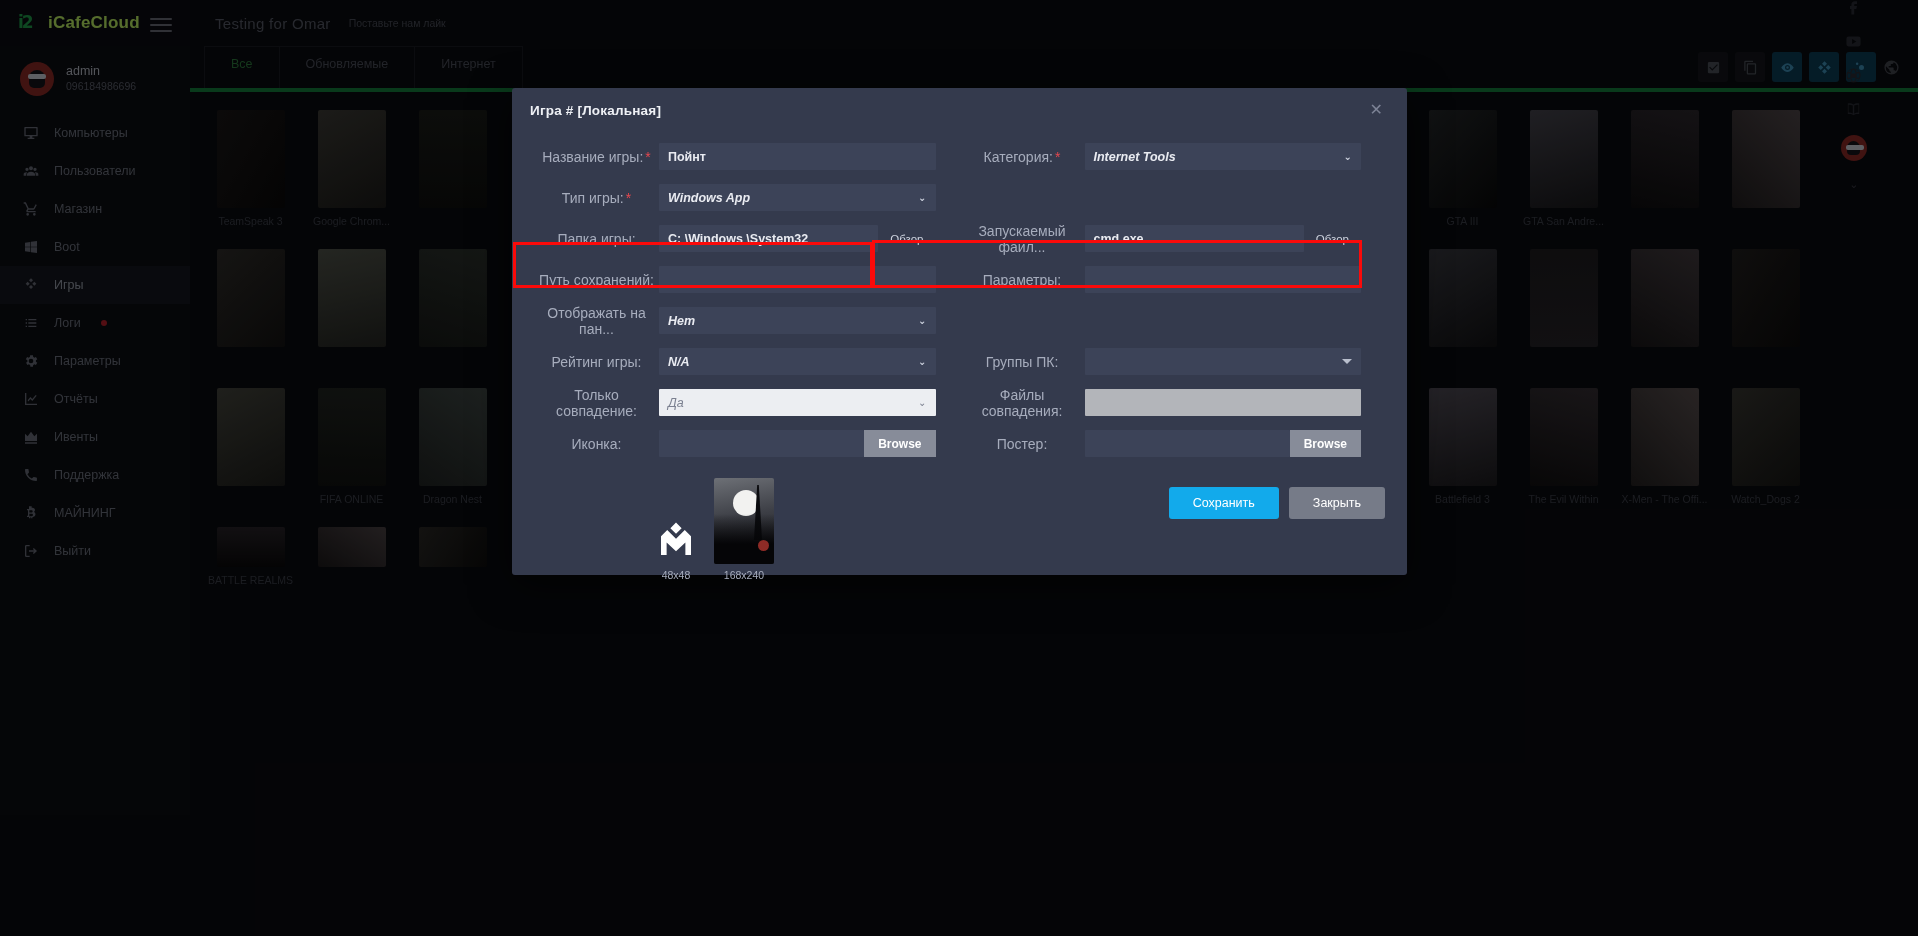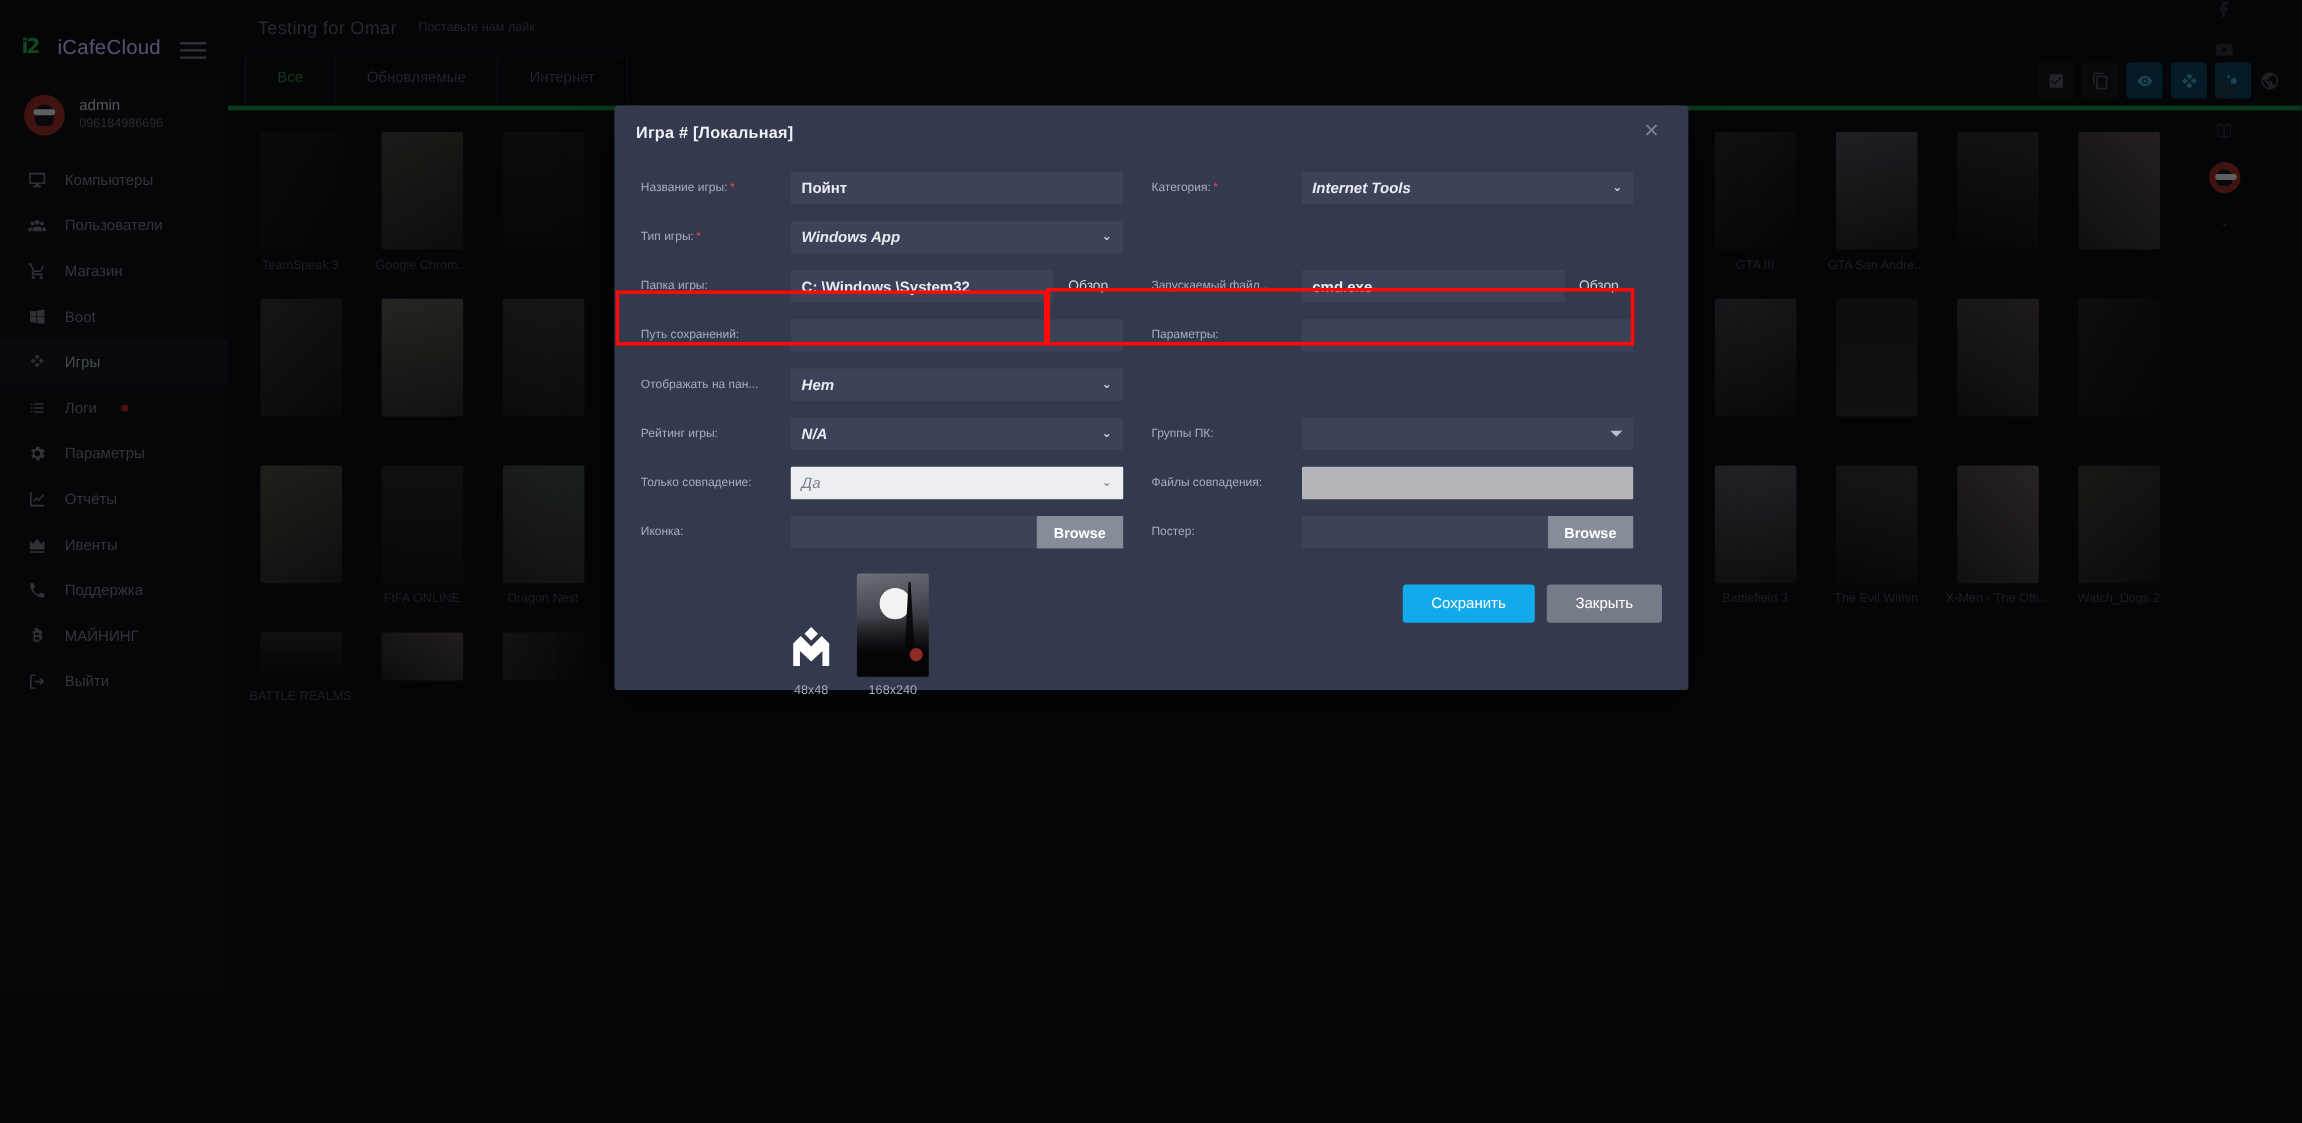--- a/index.html
+++ b/index.html
@@ -9,33 +9,33 @@
     color:#c8ccd8;
     position:relative;
   }
 
   
   #app { position:absolute; inset:0; }
   .dim { position:absolute; inset:0; background:rgba(0,0,0,0.55); z-index:40; pointer-events:none; }
 
   
   #sidebar {
-    position:absolute; left:0; top:17px; width:190px; height:815px;
+    position:absolute; left:0; top:0; width:190px; height:815px;
     background:#0d0e13; z-index:10;
   }
   .brand {
     height:46px; display:flex; align-items:center; padding-left:18px; gap:8px;
     background:#0c0d12;
   }
   .brand-logo {
     display:inline-block; width:22px; height:22px; position:relative;
     font-weight:700; color:#1f9e4a; font-size:17px; letter-spacing:-2px;
     font-family:"DejaVu Sans", sans-serif;
   }
-  .brand-name { font-size:17px; color:#c4b5fd; font-weight:400; letter-spacing:.2px; }
+  .brand-name { font-size:17px; color:#bef264; font-weight:700; letter-spacing:.2px; }
   .burger { position:absolute; left:150px; top:14px; width:22px; cursor:pointer; }
   .burger span { display:block; height:2px; background:#6a6d78; margin:4px 0; border-radius:1px; }
 
   .userbox { display:flex; align-items:center; gap:12px; padding:16px 0 18px 20px; }
   .avatar {
     width:34px; height:34px; border-radius:50%;
     background:#8e2b26; display:flex; align-items:center; justify-content:center;
     position:relative; overflow:hidden;
   }
   .avatar .ninja { width:16px; height:18px; background:#15161b; border-radius:8px 8px 5px 5px; position:relative; }
@@ -119,21 +119,21 @@
     background:#343a4d; border-radius:3px; z-index:60;
     box-shadow:0 10px 40px rgba(0,0,0,.6);
   }
   .m-head { height:44px; display:flex; align-items:center; padding:0 18px; }
   .m-title { font-size:13.5px; font-weight:700; color:#eef0f5; letter-spacing:.2px; }
   .m-close { margin-left:auto; color:#7d8396; font-size:16px; cursor:pointer; line-height:1; padding:4px 6px; }
 
   .m-body { padding:4px 22px 0 22px; position:relative; }
   .frow { display:flex; align-items:center; height:41px; }
   .fhalf { width:50%; display:flex; align-items:center; }
-  .flabel { width:125px; font-size:10px; color:#a7adbd; flex:0 0 125px; }
+  .flabel { width:125px; font-size:14px; color:#a7adbd; flex:0 0 125px;text-align:center; }
   .flabel .req { color:#e8474e; margin-left:2px; }
   .fctl { flex:1; display:flex; align-items:flex-start; padding-right:24px; }
 
   .inp {
     flex:1; height:27px; background:#3c4358; border:0; outline:none;
     color:#e9ebf1; font-size:12.5px; font-family:inherit; padding:0 9px;
     border-radius:1px; font-weight:600;
   }
   .inp.plain { font-weight:400; }
   .sel {

